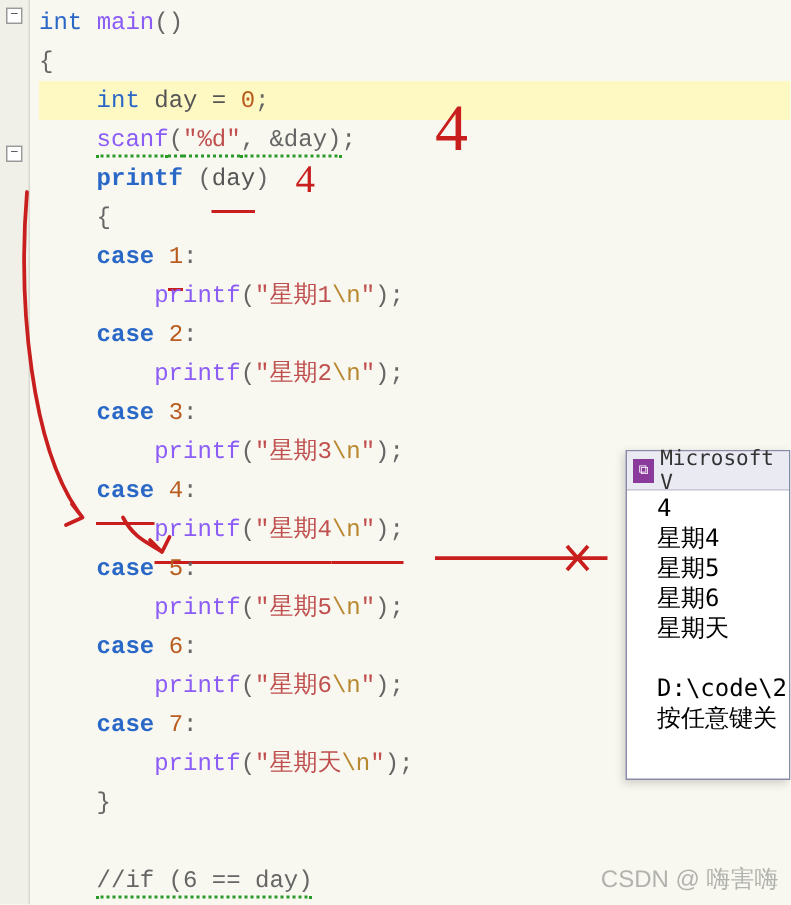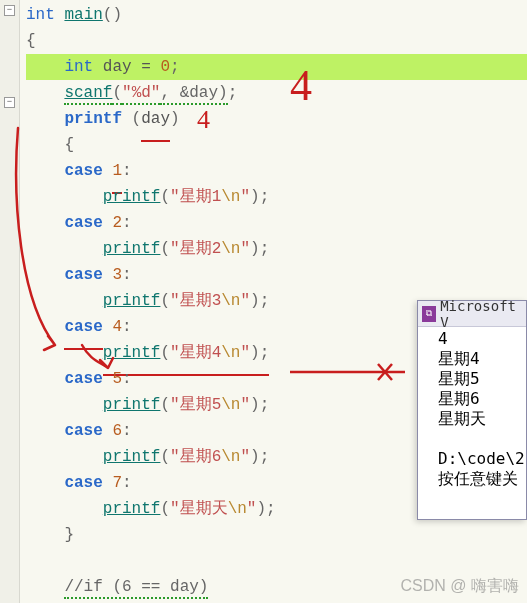--- a/index.html
+++ b/index.html
@@ -32,24 +32,24 @@
     color: #555;
     background: #fff;
   }
   .code {
     padding: 2px 0 0 6px;
     line-height: 26px;
     position: relative;
     flex: 1;
   }
   .line { white-space: pre; height: 26px; color: #666; }
-  .line.hl { background: #bef264; }
+  .line.hl { background: #fef9c3; }
   .kw { color: #2a68c8; font-weight: bold; }
   .ty { color: #2a68c8; }
-  .fn { color: #0f766e; text-decoration: underline; }
+  .fn { color: #8b5cf6; }
   .num { color: #b85c1f; }
   .str { color: #c05050; }
   .esc { color: #b88830; }
   .op { color: #666; }
   .id { color: #555; }
   .squig {
     border-bottom: 2px dotted #2a9a2a;
     padding-bottom: 1px;
     text-align: right;
   }

